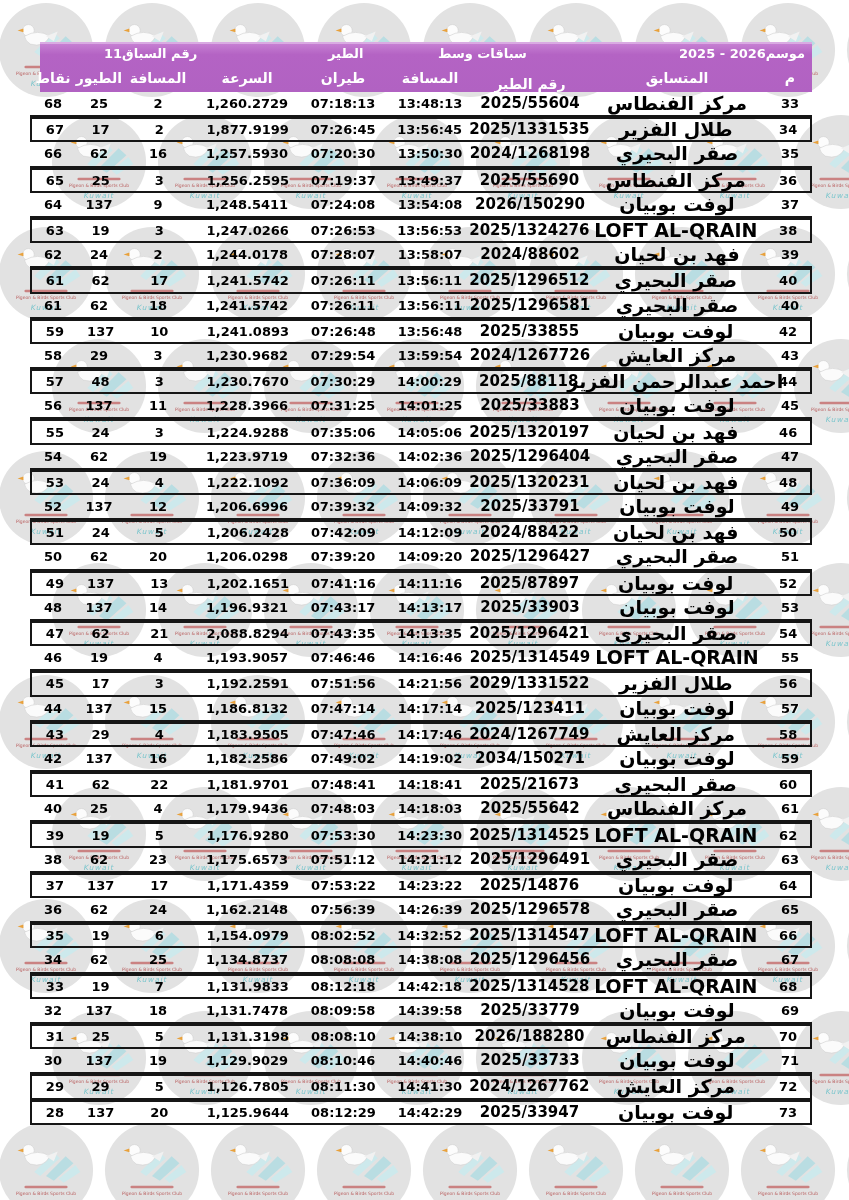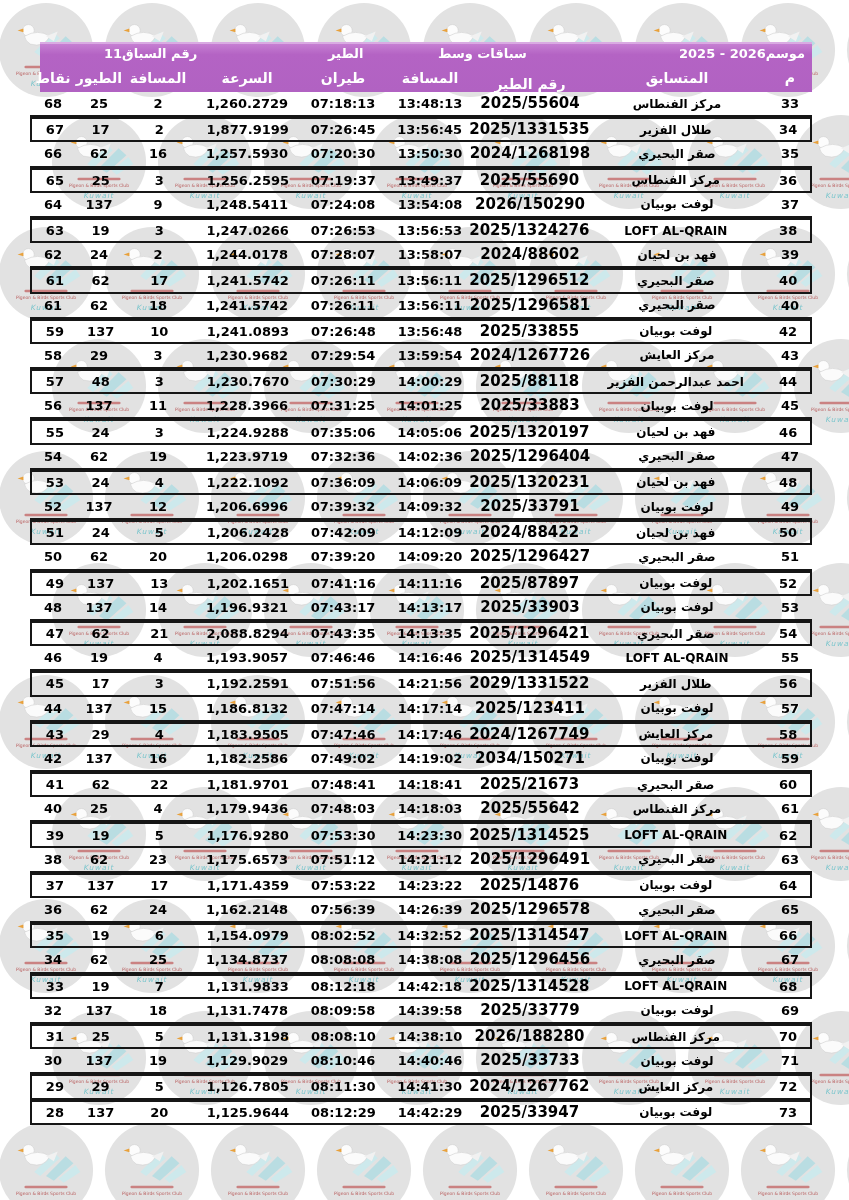--- a/index.html
+++ b/index.html
@@ -42,21 +42,21 @@
     border-bottom:2px solid #161616;
     color:#000;
   }
   .row.boxed{border:2px solid #161616;}
   .cell{
     display:flex;align-items:center;justify-content:center;
     text-align:center;white-space:nowrap;overflow:visible;
     font-weight:bold;font-size:13px;line-height:1;
   }
   .c-rank{width:44px;}
-  .c-name{width:182px;font-size:12px;}
+  .c-name{width:182px;font-size:19px;}
   .c-bird{width:112px;font-size:15px;}
   .c-arr{width:88px;}
   .c-fly{width:86px;}
   .c-speed{width:106px;}
   .c-dist{width:72px;}
   .c-birds{width:46px;}
   .c-pts{width:46px;}
   
   #footer{
     position:absolute;left:0;right:0;top:1136px;

